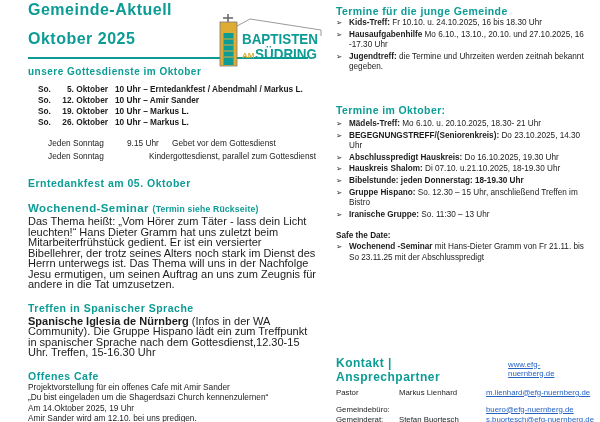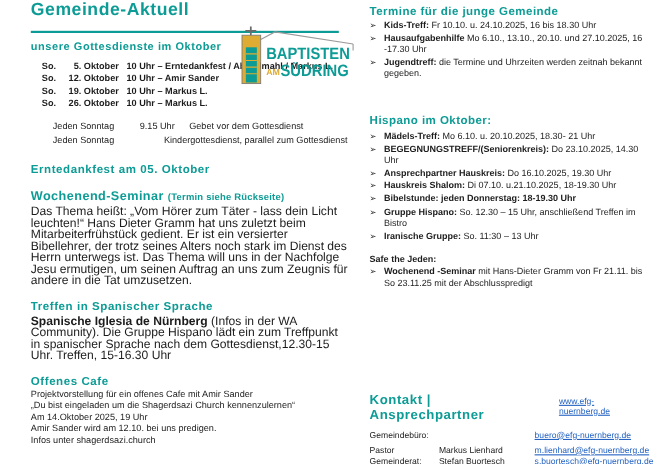--- a/index.html
+++ b/index.html
@@ -2,21 +2,21 @@
 <html><head>
 <meta charset="utf-8">
 <style>
   html,body{margin:0;padding:0;background:#ffffff;}
   body{width:600px;height:422px;overflow:hidden;font-family:"Liberation Sans",sans-serif;color:#1c1c1c;}
   .page{display:flex;box-sizing:border-box;width:600px;height:422px;padding:1px 16px 0 28px;}
   .col-left{width:292px;position:relative;flex:none;}
   .col-right{width:248px;flex:none;margin-left:16px;}
   .main-title{font-size:16px;font-weight:bold;color:#0d9c95;letter-spacing:.5px;line-height:18px;}
   .main-title.second{margin-top:11px;}
-  .logo{position:absolute;top:22px;right:-6px;width:112px;height:54px;}
+  .logo{position:absolute;top:12px;right:-6px;width:112px;height:54px;}
   .rule{height:2px;background:#0d9c95;margin-top:9px;width:280px;}
 
   .subhead{color:#0d9c95;font-weight:bold;font-size:10px;letter-spacing:.5px;margin-top:7px;}
   .svc-list{margin-top:7px;}
   .svc-row{display:flex;font-weight:bold;font-size:8.3px;line-height:11px;padding-left:10px;white-space:nowrap;}
   .svc-day{width:20px;flex:none;}
   .svc-date{width:50px;flex:none;text-align:right;margin-right:7px;}
   .wk-list{margin-top:9px;}
   .wk-row{display:flex;font-size:8.3px;line-height:12.5px;padding-left:20px;white-space:nowrap;gap:22px;}
   .wk-label{width:57px;flex:none;}
@@ -50,20 +50,21 @@
   .c-row.first{margin-top:7px;}
   .c-row.pastor{margin-top:4px;}
 </style>
 </head>
 <body>
 
 <div class="page">
 
   <div class="col-left">
     <div class="main-title">Gemeinde-Aktuell</div>
+    <div class="main-title second">Oktober 2025</div>
 
     <div class="logo">
       <svg width="112" height="54" viewBox="0 0 112 54">
         <polyline points="23,13 36,6 107,17" fill="none" stroke="#9a9a9a" stroke-width="1"></polyline>
         <line x1="107" y1="17" x2="107" y2="23" stroke="#9a9a9a" stroke-width="1"></line>
         <line x1="14" y1="1" x2="14" y2="12" stroke="#6b6b6b" stroke-width="1.6"></line>
         <line x1="9" y1="5" x2="19" y2="5" stroke="#6b6b6b" stroke-width="1.6"></line>
         <rect x="6" y="9" width="17" height="44" fill="#dfac33" stroke="#7a7a7a" stroke-width="0.8"></rect>
         <rect x="9.5" y="20" width="10" height="32" fill="#0d9c95"></rect>
         <line x1="9.5" y1="26" x2="19.5" y2="26" stroke="#dfac33" stroke-width="1"></line>
@@ -147,76 +148,76 @@
       <div class="bullet">
         <span class="arrow">➢</span>
         <span class="btext"><b>Hausaufgabenhilfe</b><span> Mo 6.10., 13.10., 20.10. und 27.10.2025, 16 -17.30 Uhr</span></span>
       </div>
       <div class="bullet">
         <span class="arrow">➢</span>
         <span class="btext"><b>Jugendtreff:</b><span> die Termine und Uhrzeiten werden zeitnah bekannt gegeben.</span></span>
       </div>
     </div>
 
-    <div class="r-head oct-head">Hispano im Oktober:</div>
+    <div class="r-head oct-head">Termine im Oktober:</div>
     <div class="oct-list">
       <div class="bullet">
         <span class="arrow">➢</span>
         <span class="btext"><b>Mädels-Treff:</b><span> Mo 6.10. u. 20.10.2025, 18.30- 21 Uhr</span></span>
       </div>
       <div class="bullet">
         <span class="arrow">➢</span>
         <span class="btext"><b>BEGEGNUNGSTREFF/(Seniorenkreis):</b><span> Do 23.10.2025, 14.30 Uhr</span></span>
       </div>
       <div class="bullet">
         <span class="arrow">➢</span>
-        <span class="btext"><b>Ansprechpartner Hauskreis:</b><span> Do 16.10.2025, 19.30 Uhr</span></span>
+        <span class="btext"><b>Abschlusspredigt Hauskreis:</b><span> Do 16.10.2025, 19.30 Uhr</span></span>
       </div>
       <div class="bullet">
         <span class="arrow">➢</span>
         <span class="btext"><b>Hauskreis Shalom:</b><span> Di 07.10. u.21.10.2025, 18-19.30 Uhr</span></span>
       </div>
       <div class="bullet">
         <span class="arrow">➢</span>
         <span class="btext"><b>Bibelstunde: jeden Donnerstag: 18-19.30 Uhr</b><span></span></span>
       </div>
       <div class="bullet">
         <span class="arrow">➢</span>
         <span class="btext"><b>Gruppe Hispano:</b><span> So. 12.30 – 15 Uhr, anschließend Treffen im Bistro</span></span>
       </div>
       <div class="bullet">
         <span class="arrow">➢</span>
         <span class="btext"><b>Iranische Gruppe:</b><span> So. 11:30 – 13 Uhr</span></span>
       </div>
     </div>
 
     <div class="sd-block">
-      <div class="sd-head">Safe the Jeden:</div>
+      <div class="sd-head">Safe the Date:</div>
       <div class="bullet">
         <span class="arrow">➢</span>
         <span class="btext"><b>Wochenend -Seminar</b><span> mit Hans-Dieter Gramm von Fr 21.11. bis So 23.11.25 mit der Abschlusspredigt</span></span>
       </div>
     </div>
 
     <div class="contact">
       <div class="contact-head-row">
         <span class="contact-head">Kontakt | Ansprechpartner</span>
         <a class="link website">www.efg-nuernberg.de</a>
       </div>
 
+      <div class="c-row pastor">
+        <span class="c-label">Pastor</span>
+        <span class="c-name">Markus Lienhard</span>
+        <a class="link">m.lienhard@efg-nuernberg.de</a>
+      </div>
       <div class="c-row first">
         <span class="c-label">Gemeindebüro:</span>
         <span class="c-name"></span>
         <a class="link">buero@efg-nuernberg.de</a>
       </div>
-      <div class="c-row pastor">
-        <span class="c-label">Pastor</span>
-        <span class="c-name">Markus Lienhard</span>
-        <a class="link">m.lienhard@efg-nuernberg.de</a>
-      </div>
       <div class="c-row">
         <span class="c-label">Gemeinderat:</span>
         <span class="c-name">Stefan Buortesch</span>
         <a class="link">s.buortesch@efg-nuernberg.de</a>
       </div>
       <div class="c-row">
         <span class="c-label"></span>
         <span class="c-name">Brigitte Dienst</span>
       </div>
       <div class="c-row">

